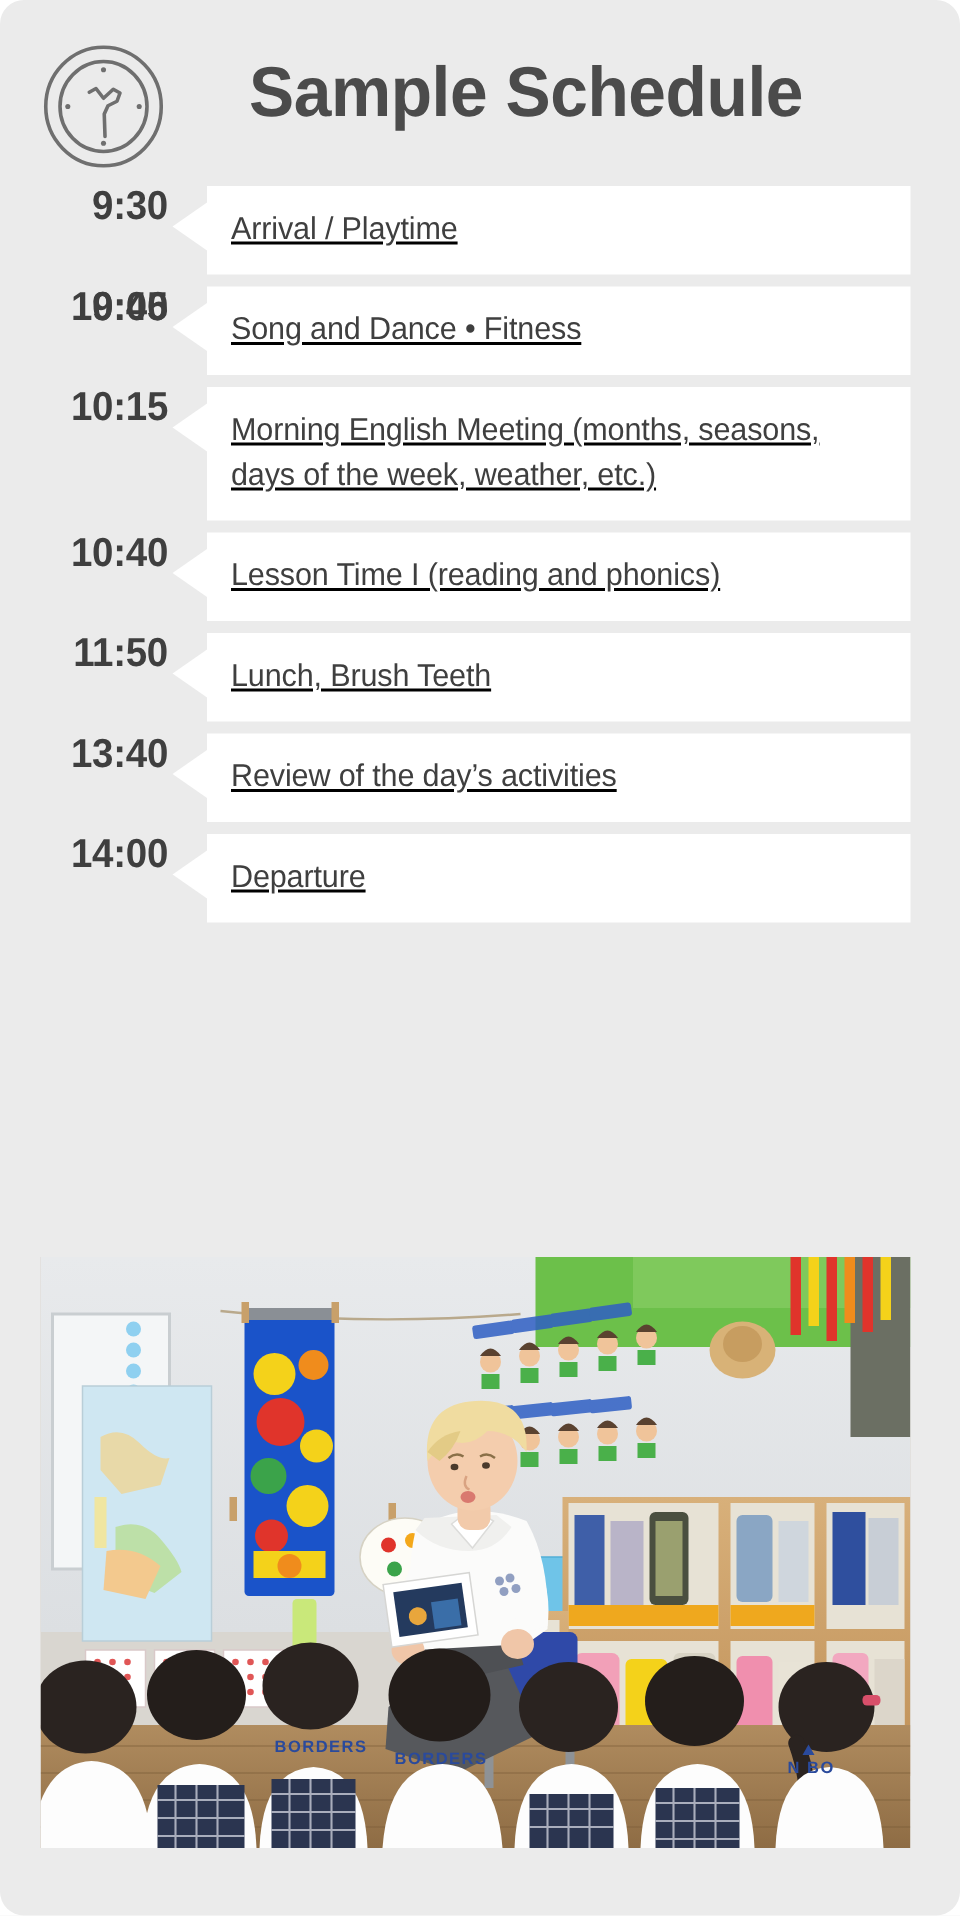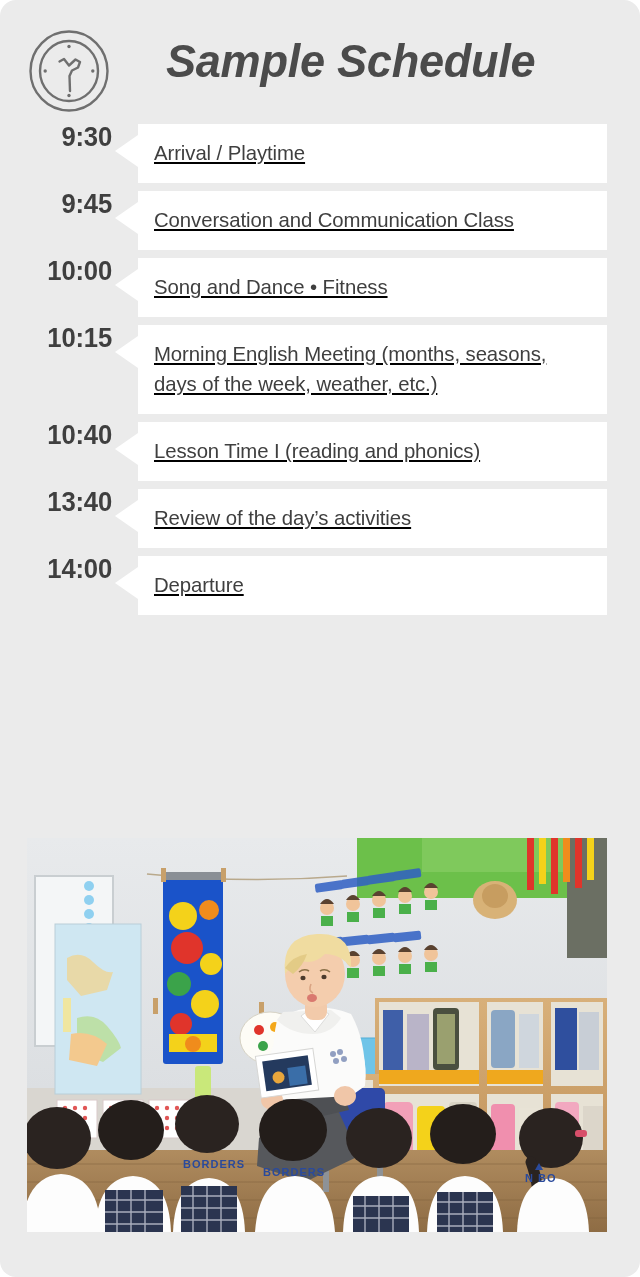--- a/index.html
+++ b/index.html
@@ -28,21 +28,20 @@
 
   
   .header {
     position: absolute;
     left: 0;
     top: 0;
     width: 564px;
     height: 124px;
     display: flex;
     align-items: center;
-    font-style: italic;
   }
   .clock-icon {
     position: absolute;
     left: 28px;
     top: 29px;
     width: 82px;
     height: 84px;
   }
   .page-title {
     position: absolute;
@@ -159,24 +158,20 @@
     <div class="row">
       <div class="time">9:30</div>
       <div class="box">
         <span class="notch"></span>
         <span class="box-text">Arrival / Playtime</span>
       </div>
     </div>
 
     <div class="row">
       <div class="time">9:45</div>
-      <div class="box">
-        <span class="notch"></span>
-        <span class="box-text">Conversation and Communication Class</span>
-      </div>
     </div>
 
     <div class="row">
       <div class="time">10:00</div>
       <div class="box">
         <span class="notch"></span>
         <span class="box-text">Song and Dance • Fitness</span>
       </div>
     </div>
 
@@ -190,20 +185,27 @@
 
     <div class="row">
       <div class="time">10:40</div>
       <div class="box">
         <span class="notch"></span>
         <span class="box-text">Lesson Time I (reading and phonics)</span>
       </div>
     </div>
 
 
+    <div class="row">
+      <div class="time">11:50</div>
+      <div class="box">
+        <span class="notch"></span>
+        <span class="box-text">Lunch, Brush Teeth</span>
+      </div>
+    </div>
 
 
     <div class="row">
       <div class="time">13:40</div>
       <div class="box">
         <span class="notch"></span>
         <span class="box-text">Review of the day’s activities</span>
       </div>
     </div>
 

